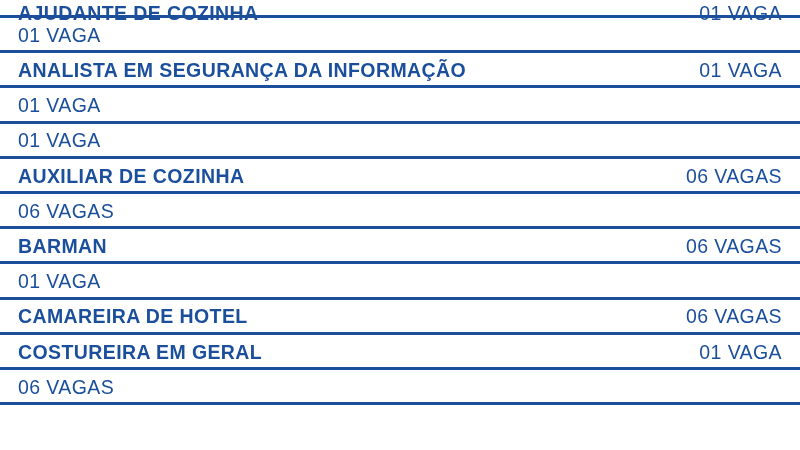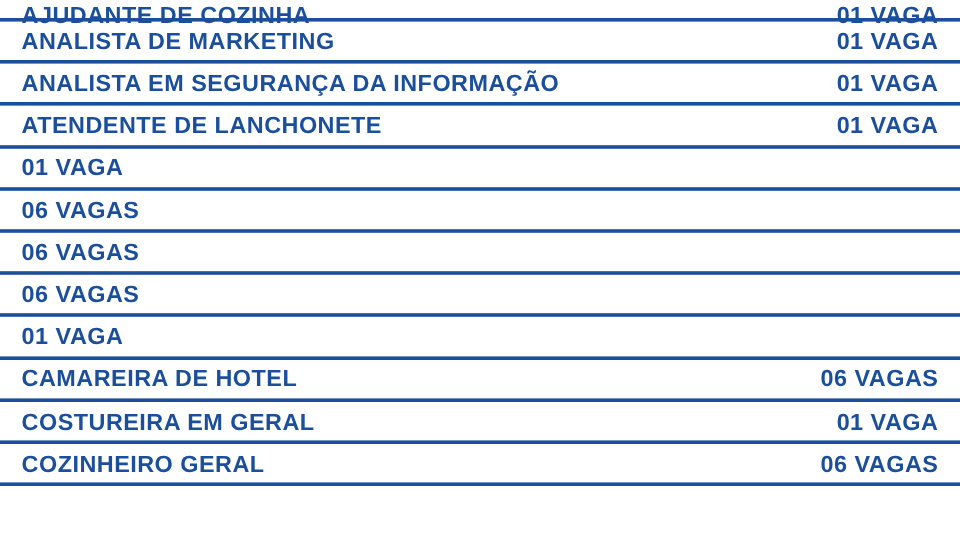--- a/index.html
+++ b/index.html
@@ -58,21 +58,21 @@
     font-weight: bold;
     letter-spacing: 0.4px;
     white-space: nowrap;
     line-height: 1;
     text-transform: uppercase;
   }
 
   .job-count {
     color: #1b4f9c;
     font-size: 19.5px;
-    font-weight: bold;
+    font-weight: normal;
     letter-spacing: 0.4px;
     white-space: nowrap;
     line-height: 1;
     text-transform: uppercase;
     text-align: center;
   }
 
   .row.first .job-title,
   .row.first .job-count {
     position: relative;
@@ -88,65 +88,64 @@
 <body>
 
 <div id="vacancy-list">
 
   <div class="row first">
     <span class="job-title">AJUDANTE DE COZINHA</span>
     <span class="job-count">01 VAGA</span>
   </div>
 
   <div class="row">
-    <span class="job-title">ANALISTA DE MARKETING</span>
     <span class="job-count">01 VAGA</span>
   </div>
 
   <div class="row">
     <span class="job-title">ANALISTA EM SEGURANÇA DA INFORMAÇÃO</span>
     <span class="job-count">01 VAGA</span>
   </div>
 
   <div class="row">
-    <span class="job-title">ATENDENTE DE LANCHONETE</span>
     <span class="job-count">01 VAGA</span>
   </div>
 
   <div class="row">
     <span class="job-count">01 VAGA</span>
   </div>
 
   <div class="row">
+    <span class="job-title">AUXILIAR DE COZINHA</span>
     <span class="job-count">06 VAGAS</span>
   </div>
 
   <div class="row">
     <span class="job-count">06 VAGAS</span>
   </div>
 
 
   <div class="row">
+    <span class="job-title">BARMAN</span>
     <span class="job-count">06 VAGAS</span>
   </div>
 
   <div class="row">
     <span class="job-count">01 VAGA</span>
   </div>
 
   <div class="row">
     <span class="job-title">CAMAREIRA DE HOTEL</span>
     <span class="job-count">06 VAGAS</span>
   </div>
 
   <div class="row">
     <span class="job-title">COSTUREIRA EM GERAL</span>
     <span class="job-count">01 VAGA</span>
   </div>
 
   <div class="row">
-    <span class="job-title">COZINHEIRO GERAL</span>
     <span class="job-count">06 VAGAS</span>
   </div>
 
   <div class="bottom-filler"></div>
 
 </div>
 
 </body></html>

